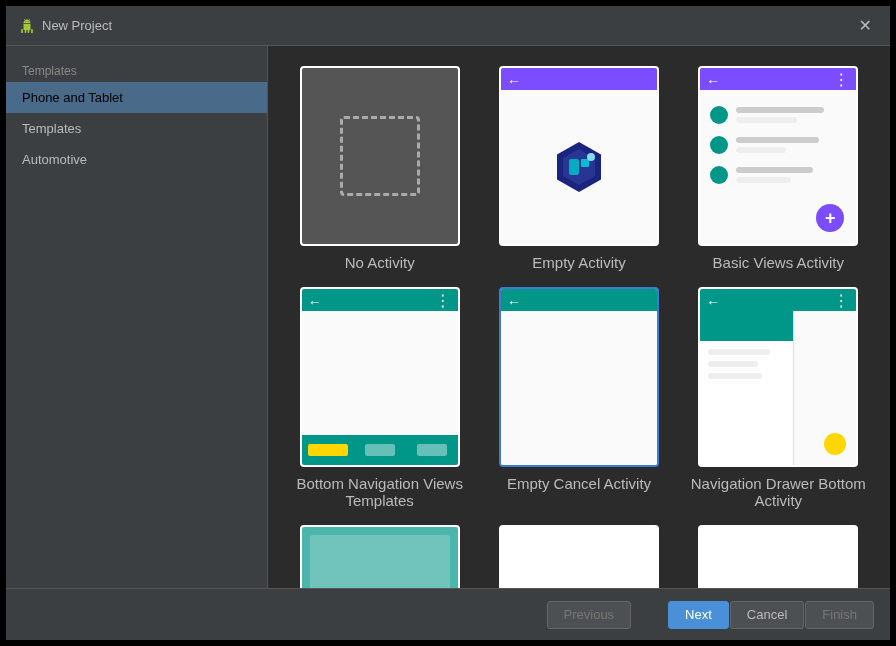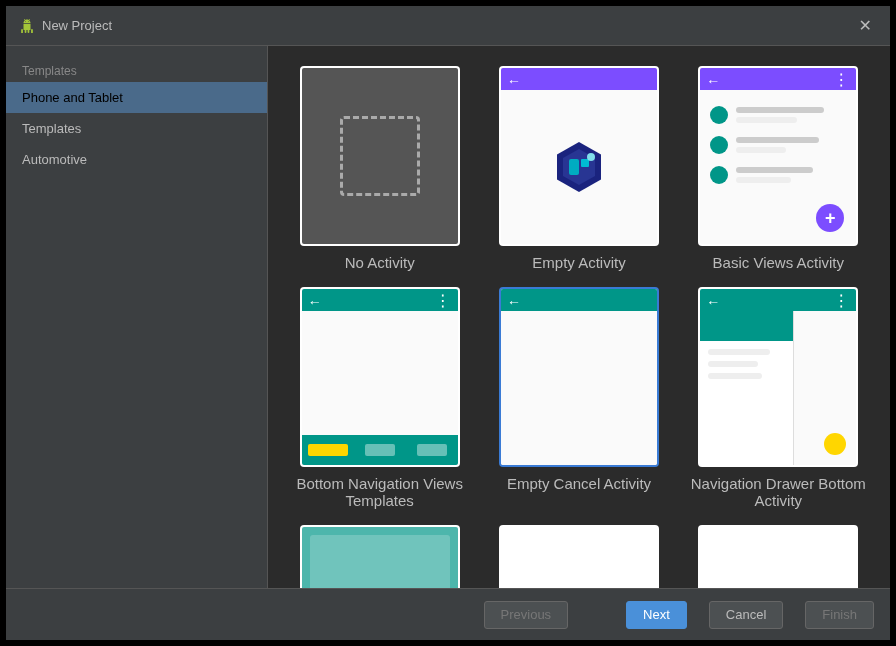--- a/index.html
+++ b/index.html
@@ -286,21 +286,21 @@
 
     
     .footer {
       height: 52px;
       background: #3c3f41;
       border-top: 1px solid #555;
       display: flex;
       align-items: center;
       justify-content: flex-end;
       padding: 0 16px;
-      gap: 22px;
+      gap: 1px;
       flex-shrink: 0;
     }
     .btn {
       height: 28px;
       padding: 0 16px;
       border-radius: 3px;
       font-size: 13px;
       cursor: pointer;
       border: 1px solid #666;
       background: #4c5052;

